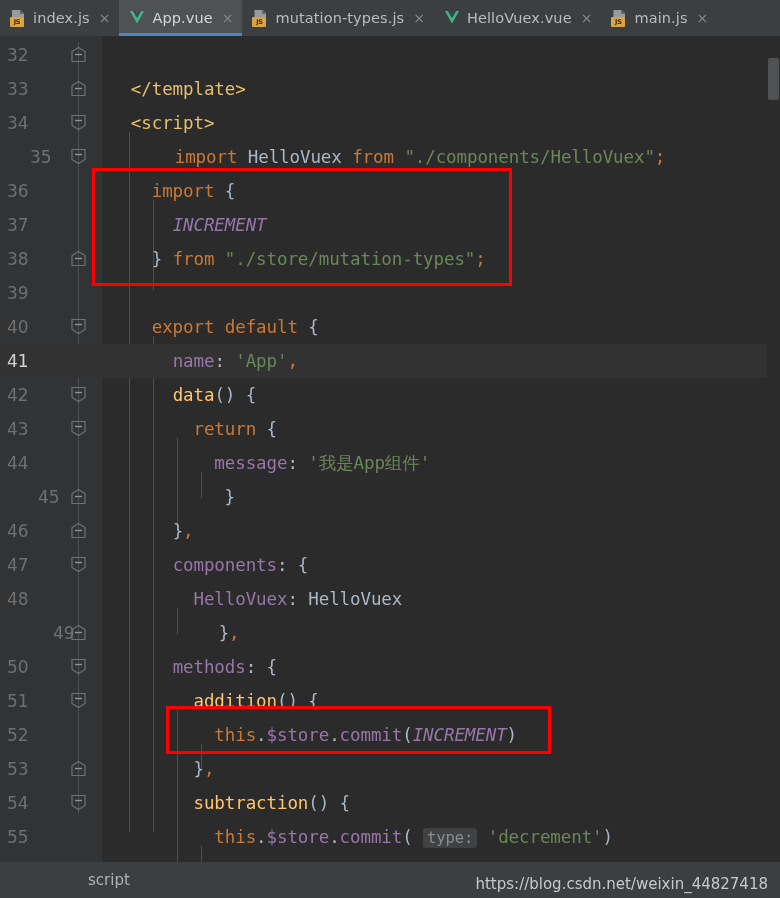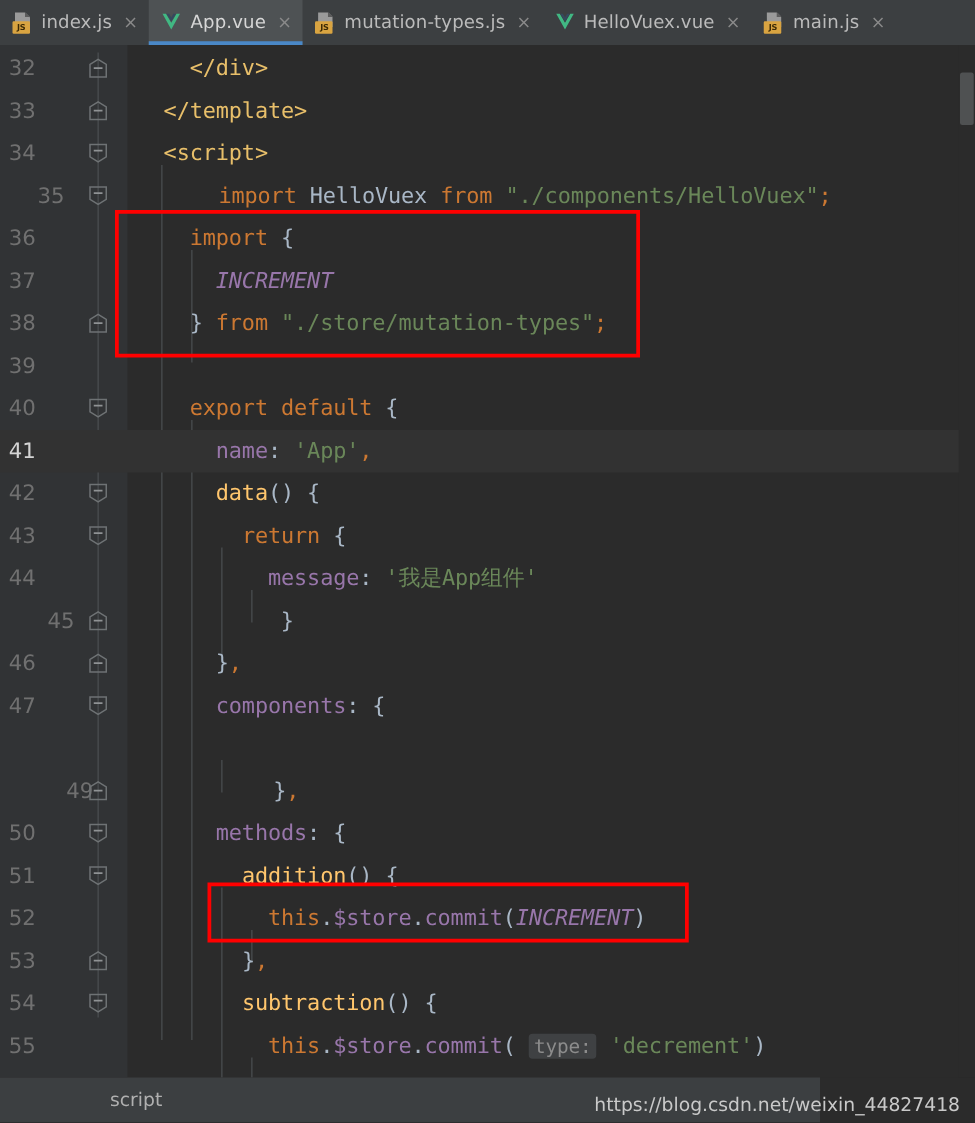--- a/index.html
+++ b/index.html
@@ -215,21 +215,21 @@
     position: absolute;
     right: 0; top: 0;
     width: 13px; height: 100%;
     background: #2b2b2b;
   }
 
   
   .statusbar {
     position: absolute;
     left: 0; bottom: 0;
-    width: 656px; height: 36px;
+    width: 780px; height: 36px;
     background: #3c3f41;
     display: flex;
     align-items: center;
   }
   .breadcrumb {
     position: absolute;
     left: 88px;
     font-family: "DejaVu Sans", sans-serif;
     font-size: 15px;
     color: #b0b0b0;
@@ -318,21 +318,20 @@
     <div class="iguide" style="left:177px;top:402px;height:92px;"></div>
     <div class="iguide" style="left:177px;top:572px;height:26px;"></div>
     <div class="iguide" style="left:177px;top:674px;height:160px;"></div>
     <div class="iguide" style="left:201px;top:436px;height:26px;"></div>
     <div class="iguide" style="left:201px;top:708px;height:26px;"></div>
     <div class="iguide" style="left:201px;top:810px;height:26px;"></div>
 
     <div class="row" style="top:2px;">
       <span class="lnum">32</span>
       <span class="foldcol"></span>
-      <span class="code"><span class="tag">    &lt;/div&gt;</span></span>
     </div>
 
     <div class="row" style="top:36px;">
       <span class="lnum">33</span>
       <span class="foldcol"></span>
       <span class="code"><span class="tag">  &lt;/template&gt;</span></span>
     </div>
 
     <div class="row" style="top:70px;">
       <span class="lnum">34</span>
@@ -411,20 +410,25 @@
       <span class="foldcol"></span>
       <span class="code">      <span class="brace">}</span><span class="comma">,</span></span>
     </div>
 
     <div class="row" style="top:512px;">
       <span class="lnum">47</span>
       <span class="foldcol"></span>
       <span class="code">      <span class="prop">components</span><span class="punc">:</span> <span class="brace">{</span></span>
     </div>
 
+    <div class="row" style="top:546px;">
+      <span class="lnum">48</span>
+      <span class="foldcol"></span>
+      <span class="code">        <span class="prop">HelloVuex</span><span class="punc">:</span> <span class="id">HelloVuex</span></span>
+    </div>
 
     <div class="row" style="top:580px;padding-left:46px;">
       <span class="lnum">49</span>
       <span class="foldcol"></span>
       <span class="code">      <span class="brace">}</span><span class="comma">,</span></span>
     </div>
 
     <div class="row" style="top:614px;">
       <span class="lnum">50</span>
       <span class="foldcol"></span>

